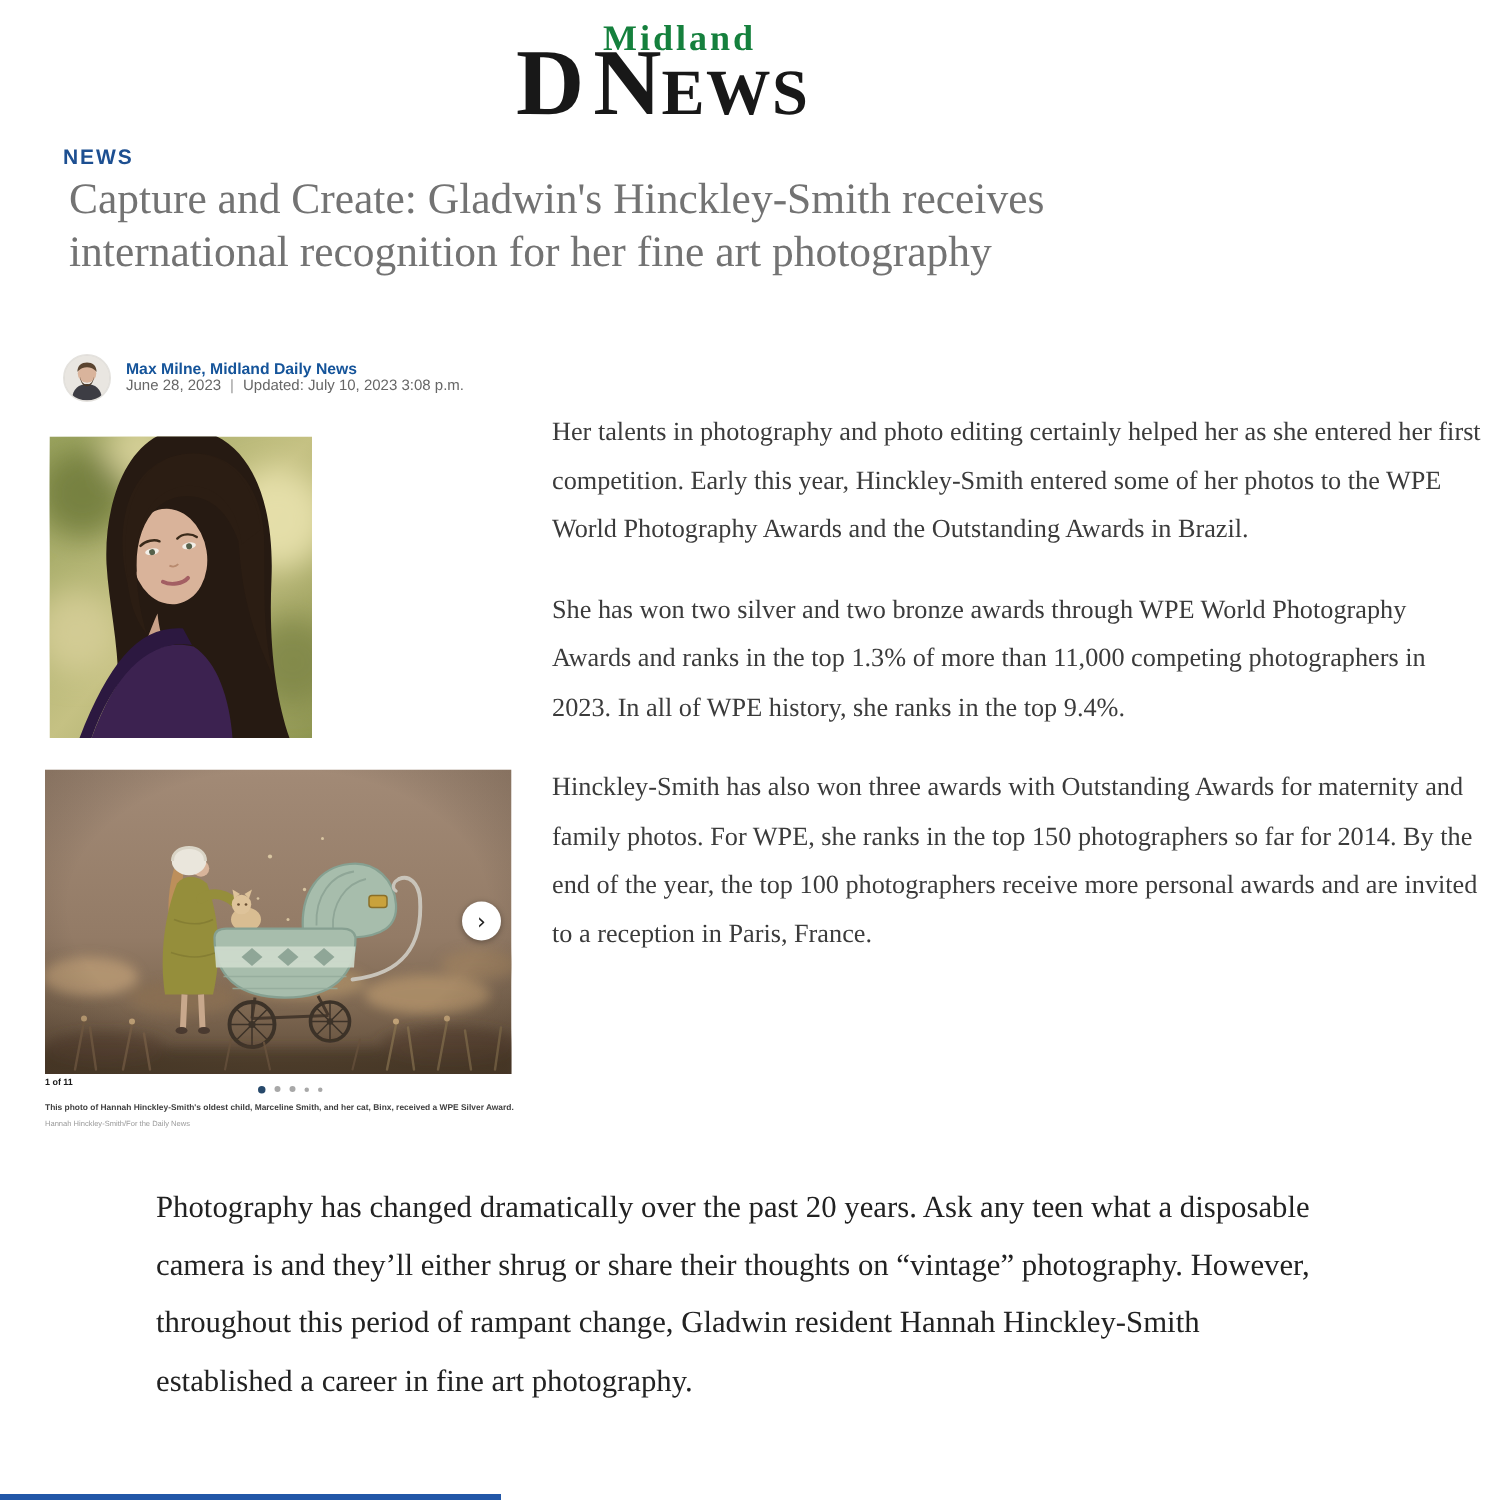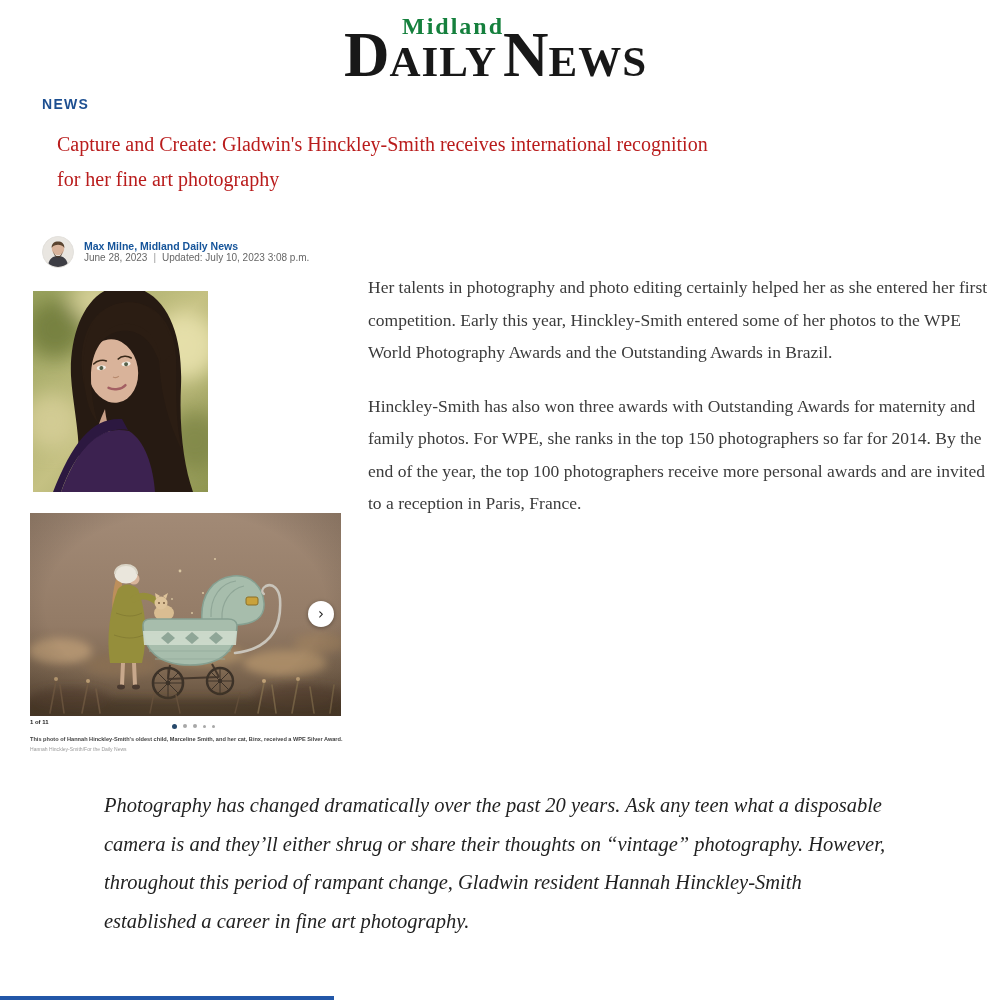--- a/index.html
+++ b/index.html
@@ -18,21 +18,21 @@
       line-height:0.92;white-space:nowrap;}
   .logo-big{font-size:63px;}
   .logo-small{font-size:43px;letter-spacing:1px;}
   .logo-gap{margin-left:6px;}
 
   
   .section-label{position:absolute;left:42px;top:96px;font-size:14px;font-weight:700;
       letter-spacing:1.3px;color:#1d4f91;}
   .headline{position:absolute;left:42px;top:112px;width:668px;
       font-family:"Liberation Serif",serif;font-weight:400;
-      font-size:20px;line-height:35px;color:#b91c1c;margin:15px;}
+      font-size:29px;line-height:35px;color:#737373;margin:4px;}
 
   
   .byline{position:absolute;left:42px;top:236px;display:flex;align-items:center;}
   .avatar{width:30px;height:30px;border-radius:50%;overflow:hidden;flex:0 0 auto;
       background:#dcd8d2;border:1px solid #e4e2de;}
   .byline-text{margin-left:10px;}
   .byline-author{font-size:10.5px;font-weight:700;color:#15549a;line-height:1.2;}
   .byline-date{font-size:10px;color:#666;margin-top:0;line-height:1.2;}
   .byline-sep{color:#999;padding:0 6px;}
 
@@ -58,33 +58,32 @@
       white-space:nowrap;}
   .photo-credit{position:absolute;left:30px;top:747px;font-size:7px;color:#9a9a9a;
       transform:scale(.72);transform-origin:left top;white-space:nowrap;}
 
   
   .body-col{position:absolute;left:368px;top:271px;width:620px;}
   .body-col p{margin:0 0 21px 0;font-family:"Liberation Serif",serif;
       font-size:17.5px;line-height:32.5px;color:#3b3b3b;}
   .closing{position:absolute;left:104px;top:786px;width:782px;margin:0;
       font-family:"Liberation Serif",serif;font-size:20.5px;line-height:38.5px;
-      color:#222;font-style:italic;}
+      color:#222;}
 
   .bottom-bar{position:absolute;left:0;top:996px;width:334px;height:4px;background:#2257a8;}
 </style>
 </head>
 <body>
 
 <header class="masthead">
   <div class="logo">
     <span class="logo-midland">Midland</span>
     <span class="logo-main">
       <span class="logo-big">D</span>
-      <span class="logo-small">AILY</span>
       <span class="logo-big logo-gap">N</span>
       <span class="logo-small">EWS</span>
     </span>
   </div>
 </header>
 
 <a class="section-label">NEWS</a>
 
 <h1 class="headline">Capture and Create: Gladwin's Hinckley-Smith receives international recognition for her fine art photography</h1>
 
@@ -253,18 +252,19 @@
     <span class="dot d1"></span>
     <span class="dot d2"></span>
     <span class="dot d3"></span>
     <span class="dot d4"></span>
   </div>
 <div class="photo-caption">This photo of Hannah Hinckley-Smith's oldest child, Marceline Smith, and her cat, Binx, received a WPE Silver Award.</div>
 <div class="photo-credit">Hannah Hinckley-Smith/For the Daily News</div>
 
 <div class="body-col">
   <p>Her talents in photography and photo editing certainly helped her as she entered her first competition. Early this year, Hinckley-Smith entered some of her photos to the WPE World Photography Awards and the Outstanding Awards in Brazil.</p>
+  <p>She has won two silver and two bronze awards through WPE World Photography Awards and ranks in the top 1.3% of more than 11,000 competing photographers in 2023. In all of WPE history, she ranks in the top 9.4%.</p>
   <p>Hinckley-Smith has also won three awards with Outstanding Awards for maternity and family photos. For WPE, she ranks in the top 150 photographers so far for 2014. By the end of the year, the top 100 photographers receive more personal awards and are invited to a reception in Paris, France.</p>
 </div>
 
 <p class="closing">Photography has changed dramatically over the past 20 years. Ask any teen what a disposable camera is and they’ll either shrug or share their thoughts on “vintage” photography. However, throughout this period of rampant change, Gladwin resident Hannah Hinckley-Smith established a career in fine art photography.</p>
 
 <div class="bottom-bar"></div>
 
 </body></html>

